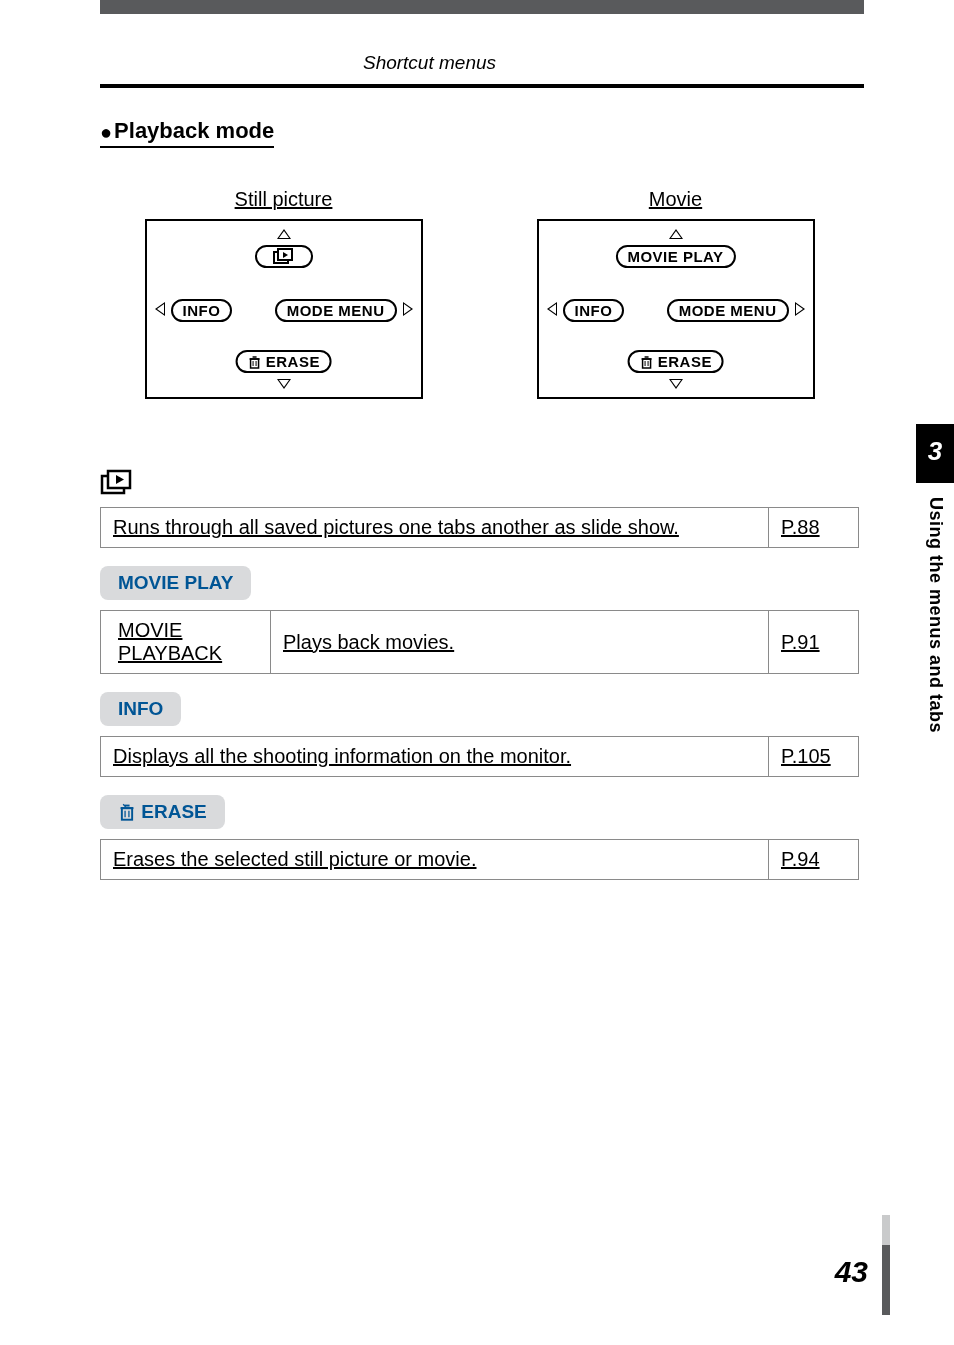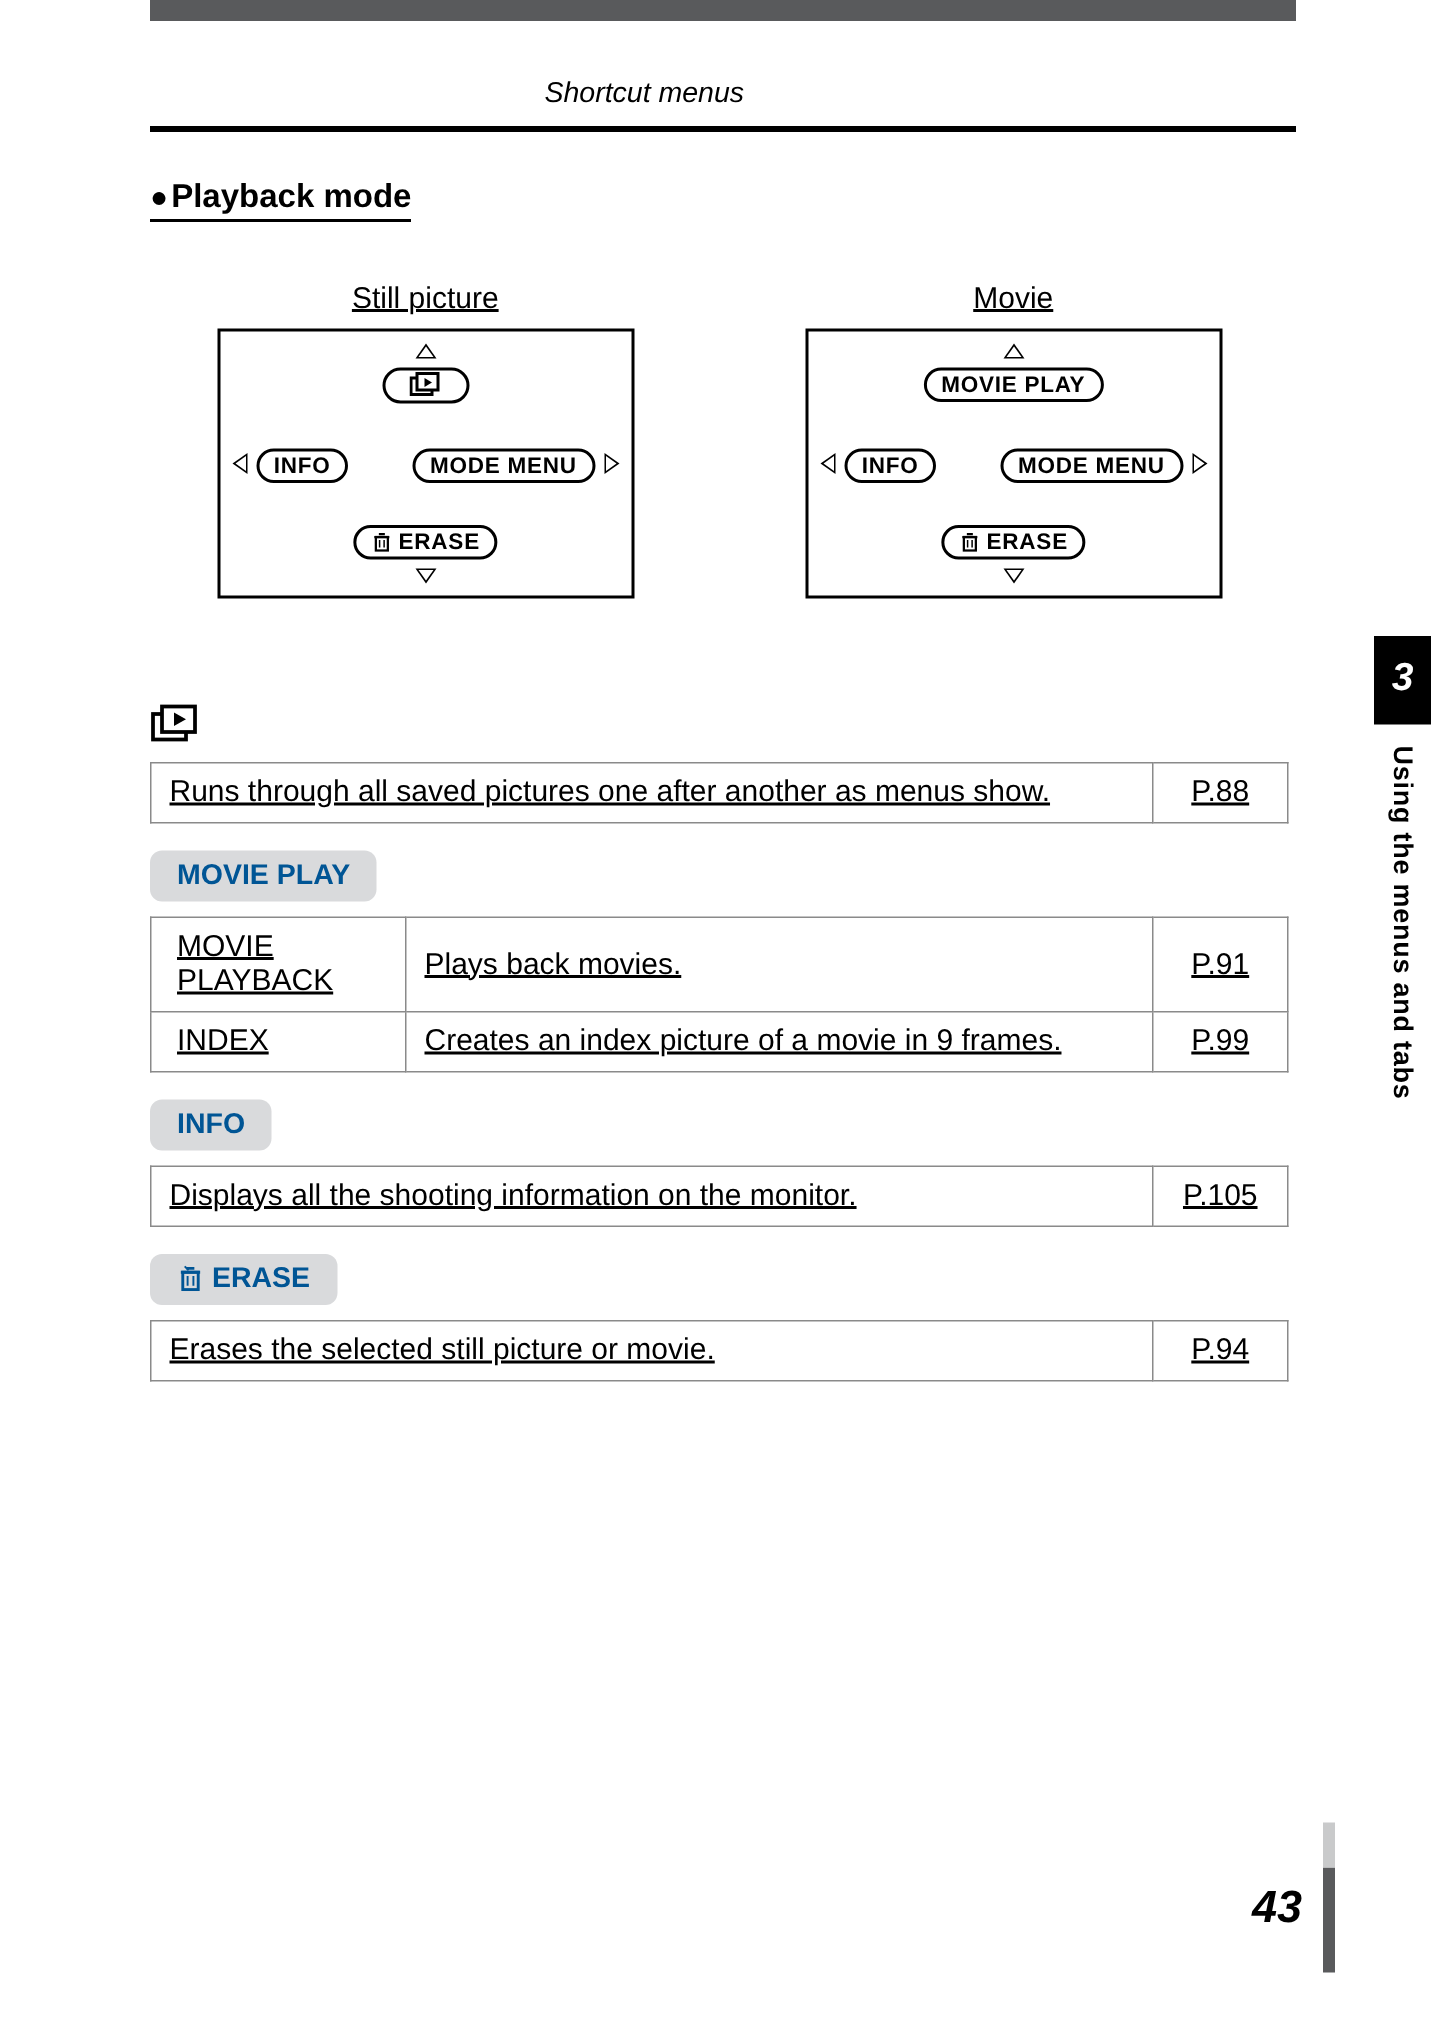--- a/index.html
+++ b/index.html
@@ -142,21 +142,21 @@
     border-collapse: collapse;
     font-size: 20px;
   }
   table.info td {
     border: 1px solid #8a8a8a;
     padding: 8px 12px;
     vertical-align: middle;
   }
   table.info td.page {
     width: 90px;
-    text-align: center;
+    text-align: left;
   }
   table.info td.key {
     width: 170px;
     padding-left: 17px;
   }
 
   
   .side-tab {
     position: absolute;
     right: 0;
@@ -271,38 +271,33 @@
     <svg width="34" height="26" viewBox="0 0 34 26">
       <rect x="2" y="7" width="22" height="17" fill="none" stroke="#000" stroke-width="2.5"></rect>
       <rect x="8" y="2" width="22" height="17" fill="#fff" stroke="#000" stroke-width="2.5"></rect>
       <polygon points="16,6 24,10.5 16,15" fill="#000"></polygon>
     </svg>
   </div>
 
   <table class="info">
     <tbody>
         <tr>
-      <td>Runs through all saved pictures one after another as menus show.</td>
+      <td>Runs through all saved pictures one tabs another as slide show.</td>
       <td class="page">P.88</td>
     </tr>
   </tbody>
     </table>
 
   <div class="category-pill">MOVIE PLAY</div>
   <table class="info">
     <tbody>
         <tr>
       <td class="key">MOVIE PLAYBACK</td>
       <td>Plays back movies.</td>
       <td class="page">P.91</td>
-    </tr>
-    <tr>
-      <td class="key">INDEX</td>
-      <td>Creates an index picture of a movie in 9 frames.</td>
-      <td class="page">P.99</td>
     </tr>
   </tbody>
     </table>
 
   <div class="category-pill">INFO</div>
   <table class="info">
     <tbody>
         <tr>
       <td>Displays all the shooting information on the monitor.</td>
       <td class="page">P.105</td>

